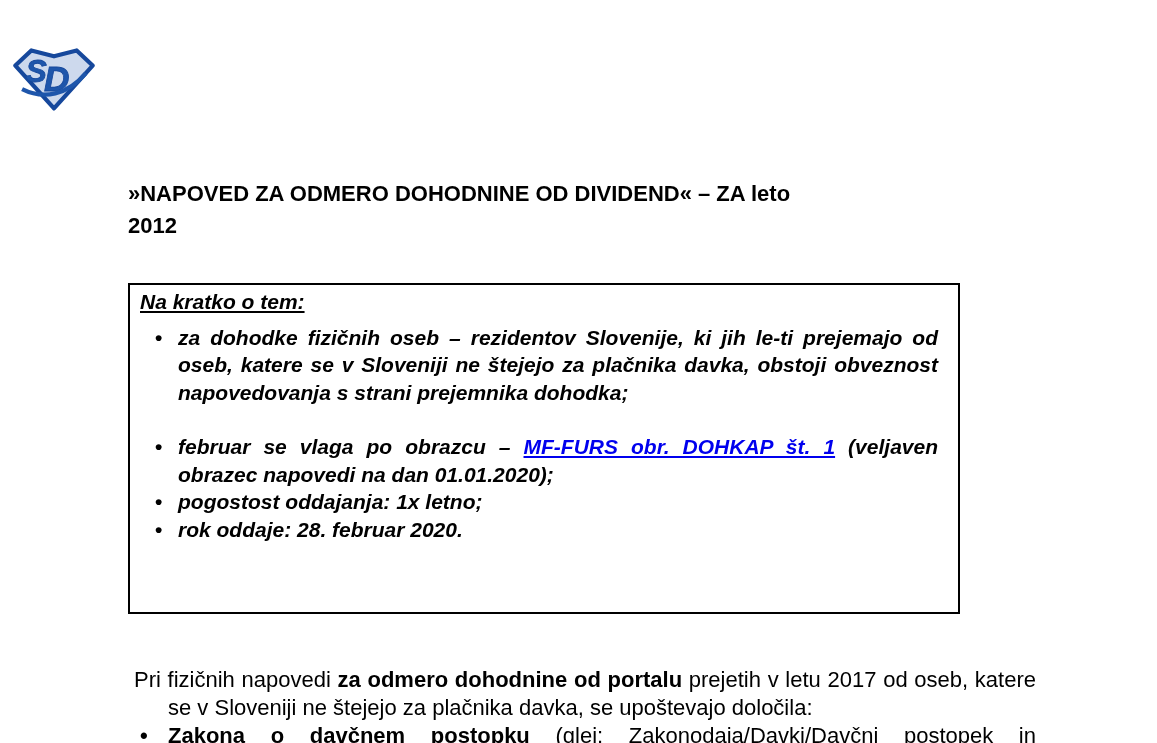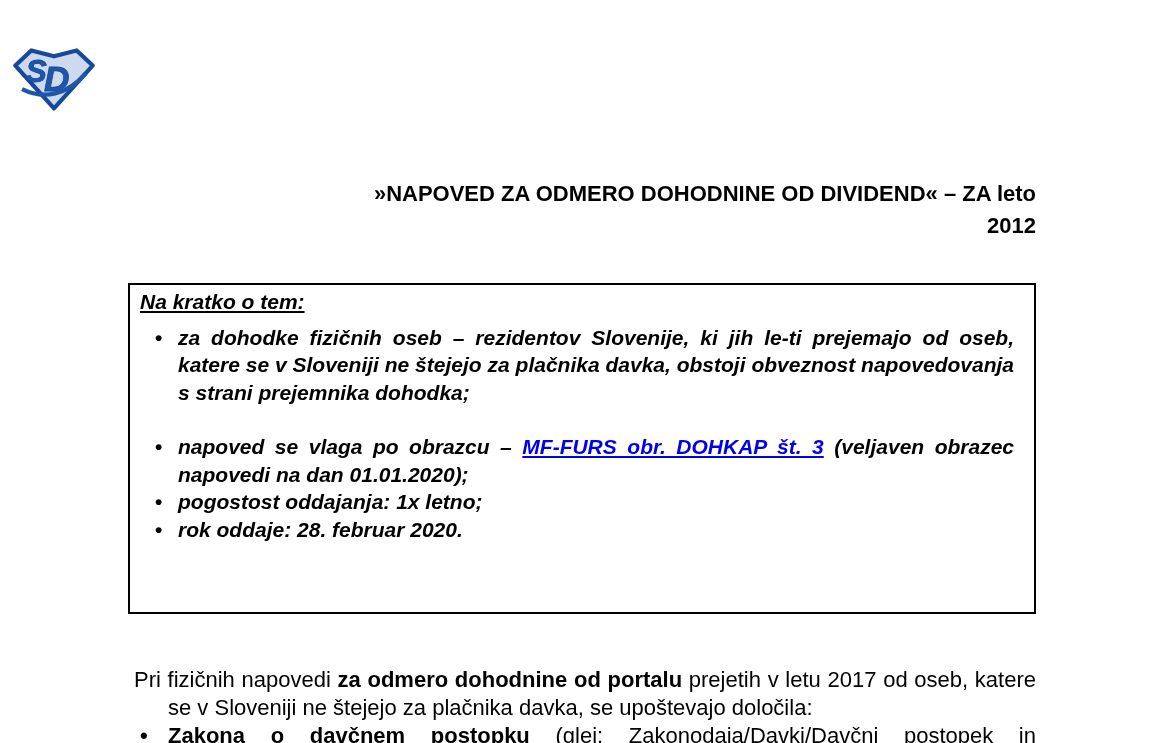--- a/index.html
+++ b/index.html
@@ -19,31 +19,31 @@
     top: 47px;
     width: 84px;
     height: 64px;
   }
 
   .title {
     position: absolute;
     left: 128px;
     top: 163px;
     width: 908px;
-    text-align: right;
+    text-align: left;
     font-weight: bold;
     font-size: 22px;
     line-height: 32px;
   }
 
   .infobox {
     position: absolute;
     left: 128px;
     top: 283px;
-    width: 908px;
+    width: 832px;
     height: 331px;
     box-sizing: border-box;
     border: 2px solid #000000;
     padding: 3px 12px 16px 10px;
     font-style: italic;
     font-weight: bold;
     font-size: 21px;
     line-height: 27.5px;
     text-align: justify;
   }
@@ -106,21 +106,21 @@
     <path d="M12,50 C38,63 66,57 88,31" fill="none" stroke="#1e56ab" stroke-width="5"></path>
   </svg>
 </div>
 
 <h1 class="title"><span>»NAPOVED ZA ODMERO DOHODNINE OD DIVIDEND« – ZA leto</span><br><span>2012</span></h1>
 
 <div class="infobox">
   <div class="infobox-heading">Na kratko o tem:</div>
   <ul>
     <li><span>za dohodke fizičnih oseb – rezidentov Slovenije, ki jih le-ti prejemajo od oseb, katere se v Sloveniji ne štejejo za plačnika davka, obstoji obveznost napovedovanja s strani prejemnika dohodka;</span></li>
-    <li class="spacer-top"><span>napoved se vlaga po obrazcu – </span><a class="doc-link" href="#">MF-FURS obr. DOHKAP št. 3</a><span> (veljaven obrazec napovedi na dan 01.01.2020);</span></li>
+    <li class="spacer-top"><span>februar se vlaga po obrazcu – </span><a class="doc-link" href="#">MF-FURS obr. DOHKAP št. 1</a><span> (veljaven obrazec napovedi na dan 01.01.2020);</span></li>
     <li><span>pogostost oddajanja: 1x letno;</span></li>
     <li><span>rok oddaje: 28. februar 2020.</span></li>
   </ul>
 </div>
 
 <div class="below">
   <p class="intro"><span>Pri fizičnih napovedi </span><b>za odmero dohodnine od portalu</b><span> prejetih v letu 2017 od oseb, katere se v Sloveniji ne štejejo za plačnika davka, se upoštevajo določila:</span></p>
   <ul>
     <li><b>Zakona o davčnem postopku</b><span> (glej: Zakonodaja/Davki/Davčni postopek in</span></li>
   </ul>

